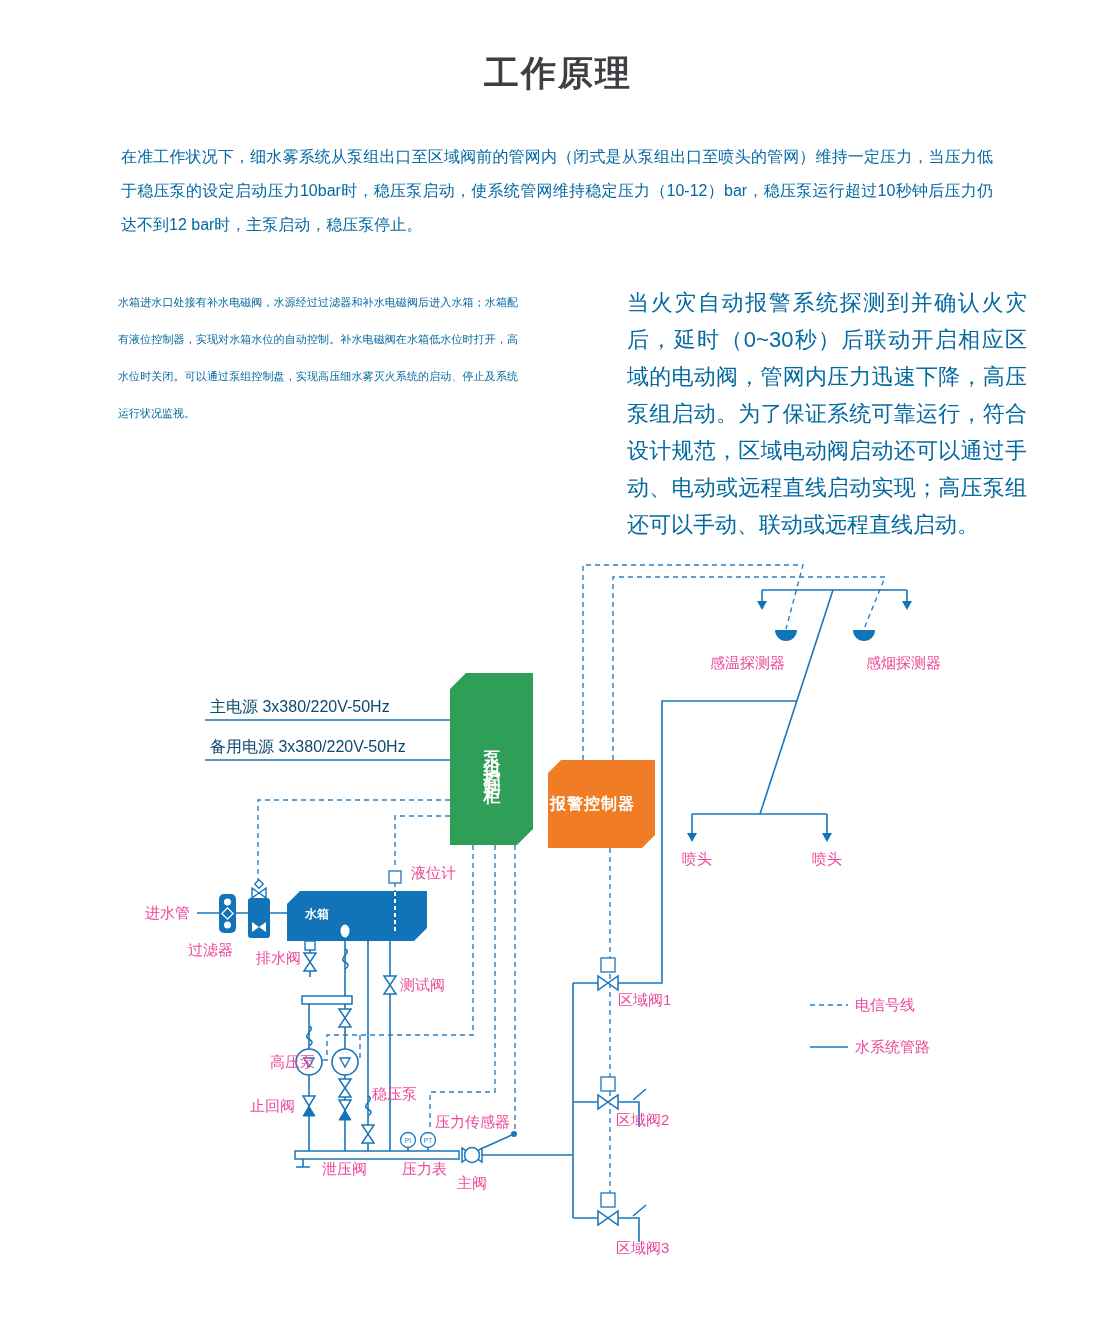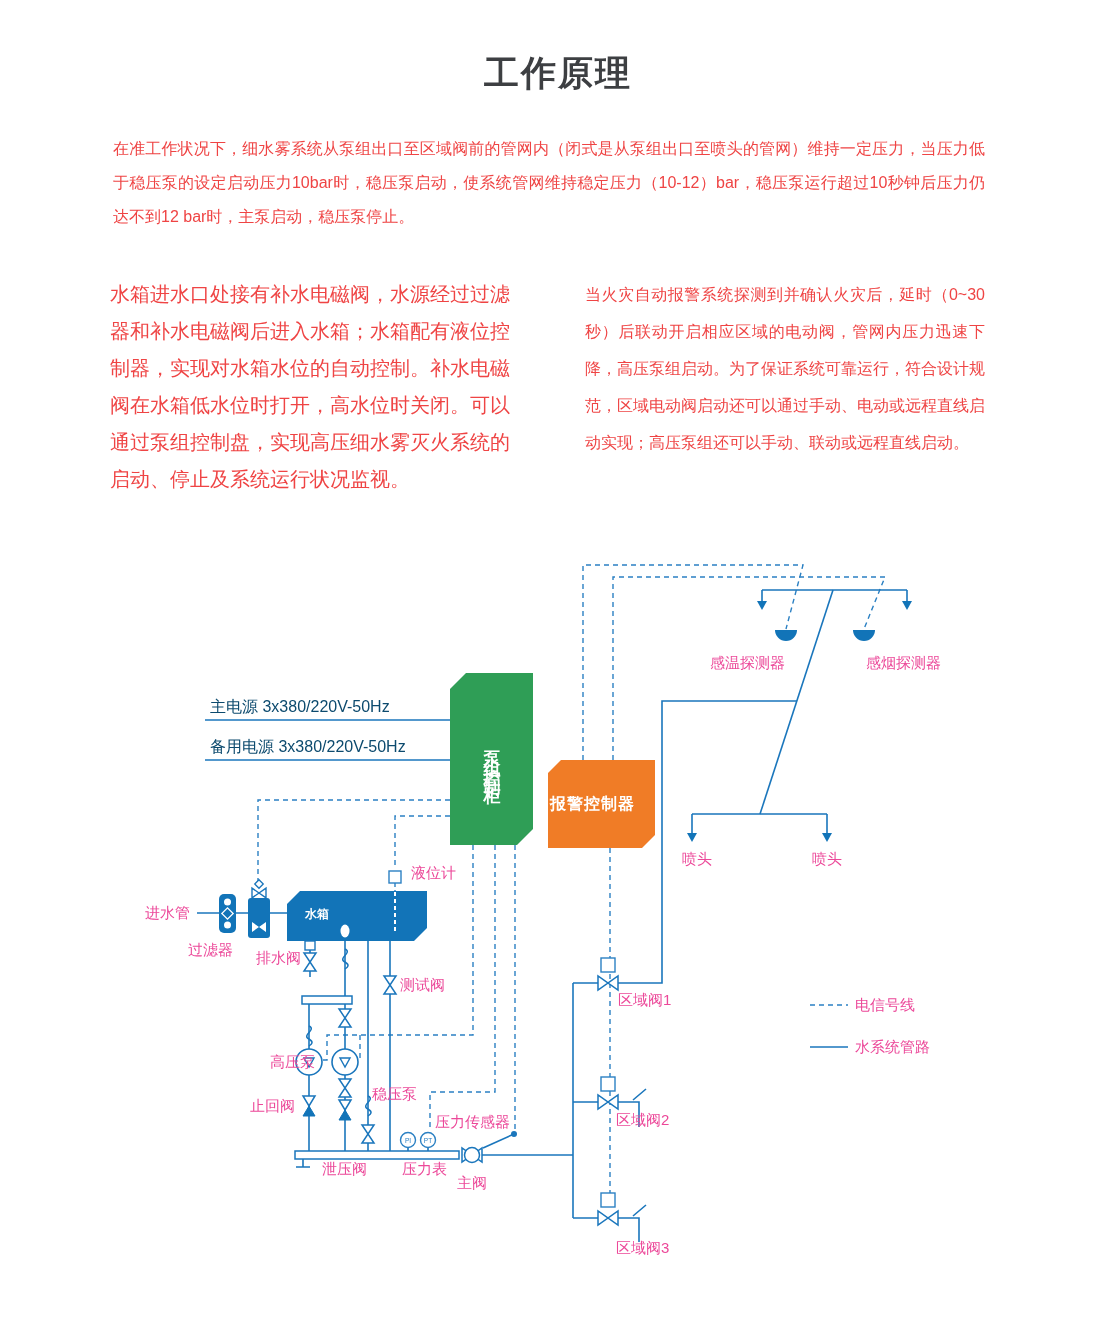--- a/index.html
+++ b/index.html
@@ -1,22 +1,22 @@
 <!DOCTYPE html>
 <html><head>
 <meta charset="utf-8">
 <style>
   html,body{margin:0;padding:0;background:#ffffff;}
   body{width:1100px;height:1337px;position:relative;font-family:"Liberation Sans","DejaVu Sans",sans-serif;}
   .title{position:absolute;left:0;top:50px;width:1100px;text-align:center;
          font-size:35px;font-weight:bold;color:#3d3f42;letter-spacing:2px;padding-left:8px;}
-  .para{position:absolute;margin:0;color:#ef4444;text-align:justify;}
+  .para{position:absolute;margin:8px;color:#0369a1;text-align:justify;}
   .intro{left:113px;top:132px;width:872px;font-size:16px;line-height:34px;}
-  .colL{left:110px;top:276px;width:400px;font-size:20px;line-height:37px;}
-  .colR{left:585px;top:276px;width:400px;font-size:16px;line-height:37px;}
+  .colL{left:110px;top:276px;width:400px;font-size:11px;line-height:37px;}
+  .colR{left:619px;top:276px;width:400px;font-size:22px;line-height:37px;}
   .diagram{position:absolute;left:0;top:0;width:1100px;height:1337px;}
   svg{position:absolute;left:0;top:0;}
   .lbl{position:absolute;font-size:15px;color:#ec4899;white-space:nowrap;}
   .plbl{position:absolute;font-size:16px;color:#0c4a6e;white-space:nowrap;}
   .boxtext{position:absolute;display:flex;align-items:center;justify-content:center;
            color:#ffffff;font-weight:bold;}
   .cabinet-text{left:450px;top:673px;width:84px;height:172px;font-size:17px;
                 writing-mode:vertical-rl;letter-spacing:9px;}
   .alarm-text{left:548px;top:760px;width:89px;height:88px;font-size:16px;letter-spacing:1px;}
   .tank-text{left:305px;top:906px;font-size:12px;font-weight:bold;color:#fff;position:absolute;text-align:right;}

